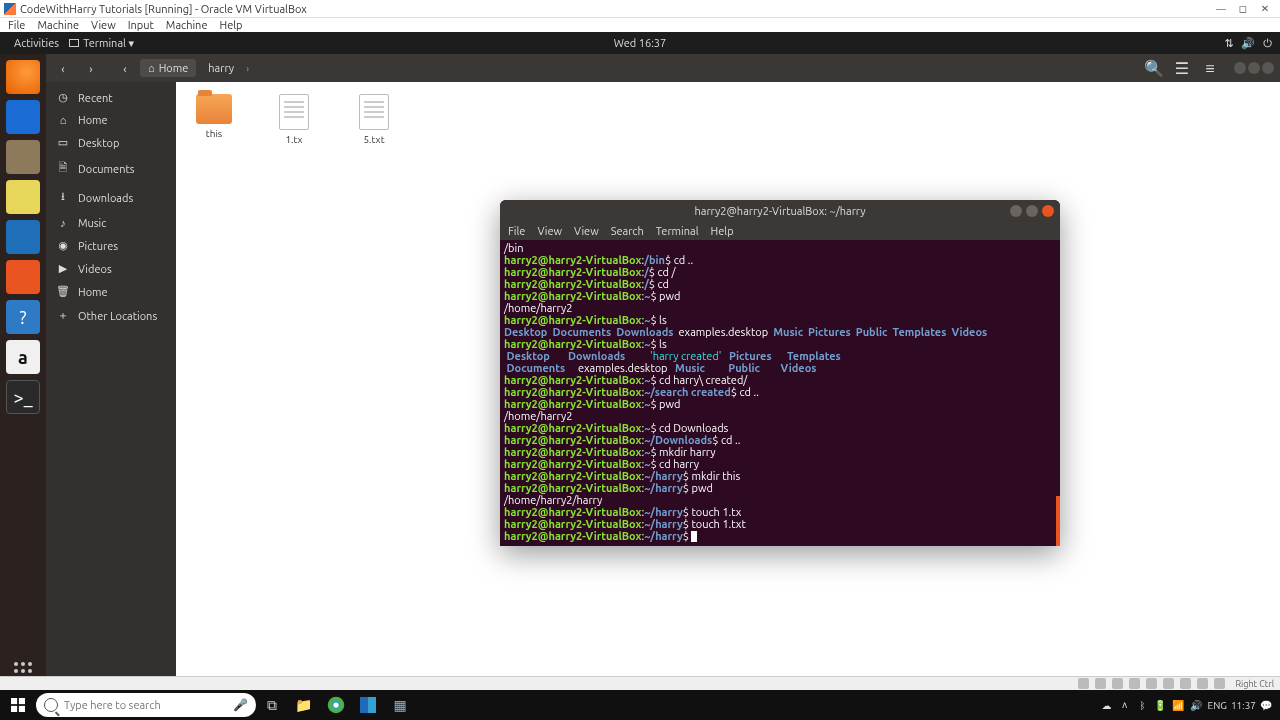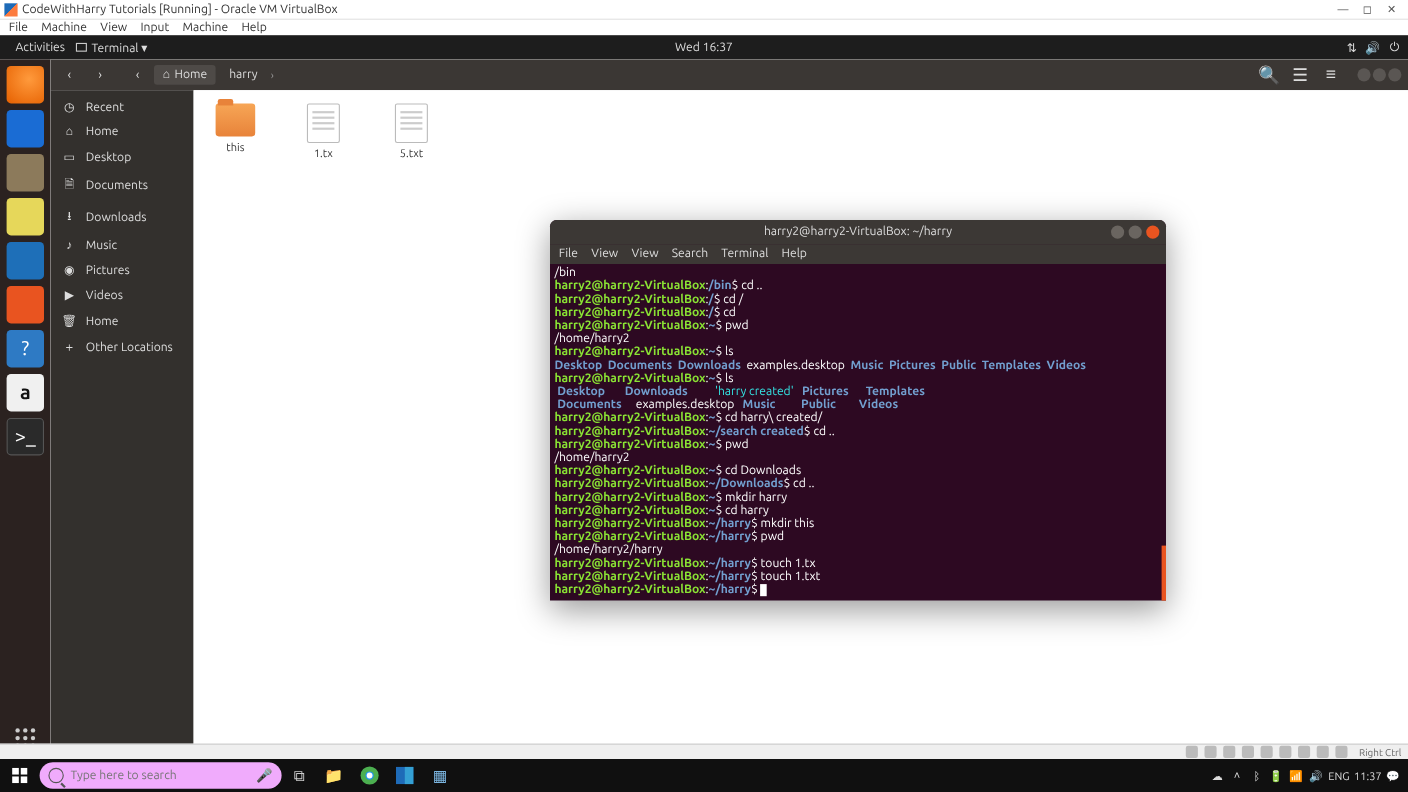--- a/index.html
+++ b/index.html
@@ -9,21 +9,21 @@
 .host-titlebar { height: 18px; background: #fff; border-bottom: 1px solid #ddd; display: flex; align-items: center; padding: 0 4px; font-size: 11px; color: #333; }
 .host-titlebar .vb-icon { width: 12px; height: 12px; background: linear-gradient(135deg,#1e6bb8,#1e6bb8 50%,#fc7b3e 50%); margin-right: 4px; }
 .host-titlebar .spacer { flex: 1; }
 .host-titlebar .winbtn { width: 22px; height: 14px; display: flex; align-items: center; justify-content: center; color: #555; font-size: 10px; }
 .host-menubar { height: 14px; background: #fff; display: flex; gap: 12px; padding: 0 8px; font-size: 11px; color: #333; align-items: center; }
 
 
 .taskbar { position: absolute; bottom: 0; left: 0; right: 0; height: 30px; background: #101010; display: flex; align-items: center; }
 .taskbar .winstart { width: 36px; height: 30px; display: flex; align-items: center; justify-content: center; color: #fff; }
 .taskbar .winstart svg { width: 14px; height: 14px; }
-.taskbar .search { flex: 0 0 220px; height: 24px; background: #f0abfc; display: flex; align-items: center; padding: 0 8px; border-radius: 12px; }
+.taskbar .search { flex: 0 0 220px; height: 24px; background: #ffffff; display: flex; align-items: center; padding: 0 8px; border-radius: 12px; }
 .taskbar .search .circ { width: 14px; height: 14px; border: 1.5px solid #555; border-radius: 50%; margin-right: 6px; position: relative; }
 .taskbar .search .circ::after { content: ""; position: absolute; right: -3px; bottom: -3px; width: 5px; height: 1.5px; background: #555; transform: rotate(45deg); }
 .taskbar .search input { border: none; outline: none; font-size: 11px; flex: 1; color: #666; background: transparent; }
 .taskbar .search .mic { color: #555; font-size: 12px; }
 .taskbar .tbicon { width: 32px; height: 30px; display: flex; align-items: center; justify-content: center; color: #ccc; font-size: 14px; }
 .taskbar .tray { margin-left: auto; display: flex; align-items: center; gap: 4px; padding-right: 6px; }
 .taskbar .tray span { font-size: 10px; color: #ddd; }
 .taskbar .tray .tico { width: 14px; height: 14px; display: flex; align-items: center; justify-content: center; }
 
 

